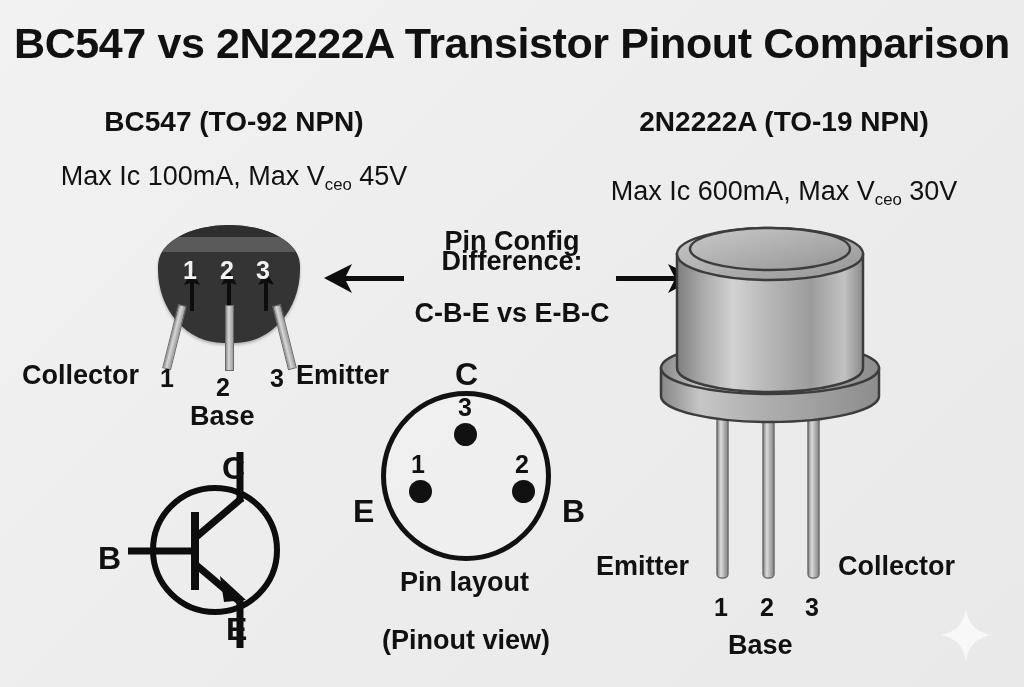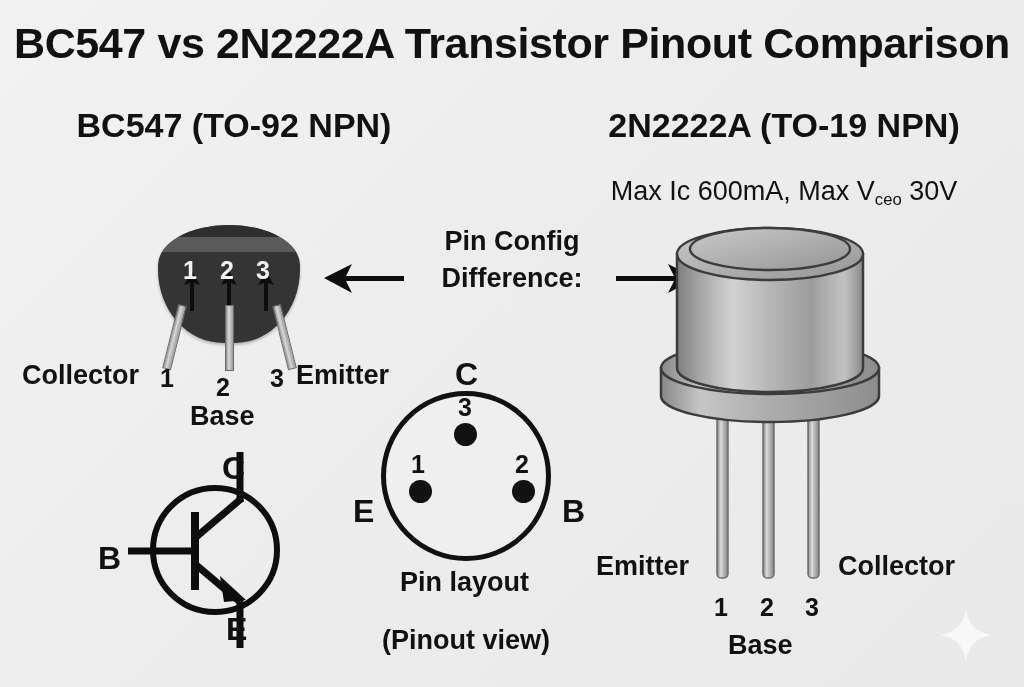--- a/index.html
+++ b/index.html
@@ -31,21 +31,21 @@
   #page-title {
     left: 0; top: 22px;
     width: 1024px;
     text-align: center;
     font-size: 43px;
     font-weight: bold;
     letter-spacing: -0.4px;
   }
   
   .col-heading {
-    font-size: 34px;
+    font-size: 28px;
     font-weight: bold;
     text-align: center;
   }
   .col-spec {
     font-size: 27px;
     font-weight: normal;
     text-align: center;
   }
   #left-heading  { left: 14px;  top: 108px; width: 440px; }
   #left-spec     { left: 4px;   top: 163px; width: 460px; }
@@ -54,21 +54,21 @@
   sub { font-size: 0.62em; vertical-align: -0.28em; }
 
   
   .center-line {
     font-size: 27px;
     text-align: center;
     width: 260px;
     left: 382px;
   }
   #cl1 { top: 228px; }
-  #cl2 { top: 265px; }
+  #cl2 { top: 248px; }
   #cl3 { top: 300px; }
   .lbl-med   { font-size: 27px; text-align: center; }
   .lbl-num   { font-size: 25px; }
   .lbl-sym   { font-size: 32px; }
 
   
   #bc547-body {
     left: 158px; top: 225px;
     width: 142px; height: 118px;
     background: #343434;
@@ -130,20 +130,21 @@
 </style>
 </head>
 <body>
 
 <div id="stage">
 
   <div class="txt" id="page-title">BC547 vs 2N2222A Transistor Pinout Comparison</div>
 
   <div class="txt col-heading" id="left-heading">BC547 (TO-92 NPN)</div>
 
+  <div class="txt col-spec" id="left-spec"><span>Max Ic 100mA, Max V</span><sub>ceo</sub><span> 45V</span></div>
 
   <div class="txt col-heading" id="right-heading">2N2222A (TO-19 NPN)</div>
 
   <div class="txt col-spec" id="right-spec"><span>Max Ic 600mA, Max V</span><sub>ceo</sub><span> 30V</span></div>
 
   <div class="abs" id="bc547-body">
     <div id="bc547-topcap"></div>
     <div id="bc547-stripe"></div>
   </div>
 
@@ -163,20 +164,21 @@
 
   <div class="txt lbl-med" style="left:22px; top:362px;">Collector</div>
   <div class="txt lbl-num" style="left:160px; top:366px;">1</div>
   <div class="txt lbl-num" style="left:216px; top:375px;">2</div>
   <div class="txt lbl-num" style="left:270px; top:366px;">3</div>
   <div class="txt lbl-med" style="left:296px; top:362px;">Emitter</div>
   <div class="txt lbl-med" style="left:190px; top:403px;">Base</div>
 
   <div class="txt center-line" id="cl1">Pin Config</div>
   <div class="txt center-line" id="cl2">Difference:</div>
+  <div class="txt center-line" id="cl3">C-B-E vs E-B-C</div>
 
   <svg class="abs" style="left:322px; top:258px; width:84px; height:40px;" viewBox="0 0 84 40">
     <path d="M2 20 L30 6 L24 18 L82 18 L82 23 L24 23 L30 35 Z" fill="#0d0d0d"></path>
   </svg>
   <svg class="abs" style="left:614px; top:258px; width:84px; height:40px;" viewBox="0 0 84 40">
     <path d="M82 20 L54 6 L60 18 L2 18 L2 23 L60 23 L54 35 Z" fill="#0d0d0d"></path>
   </svg>
 
   <svg class="abs" id="npn-symbol" viewBox="0 0 190 200">
     <circle cx="95" cy="100" r="62" fill="none" stroke="#0d0d0d" stroke-width="6"></circle>

